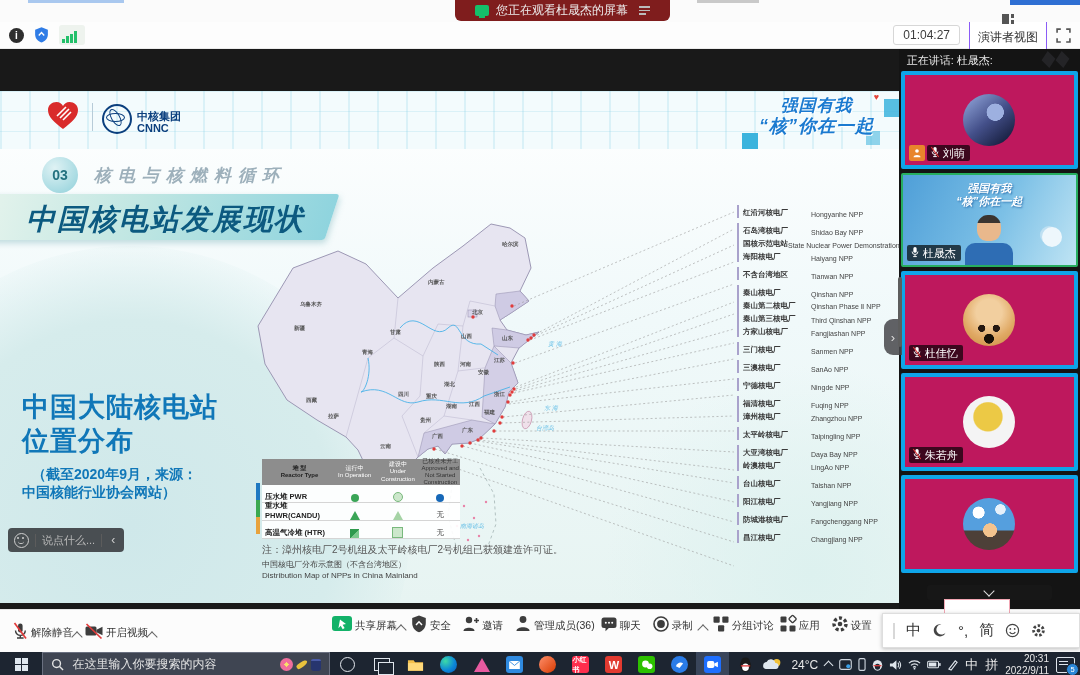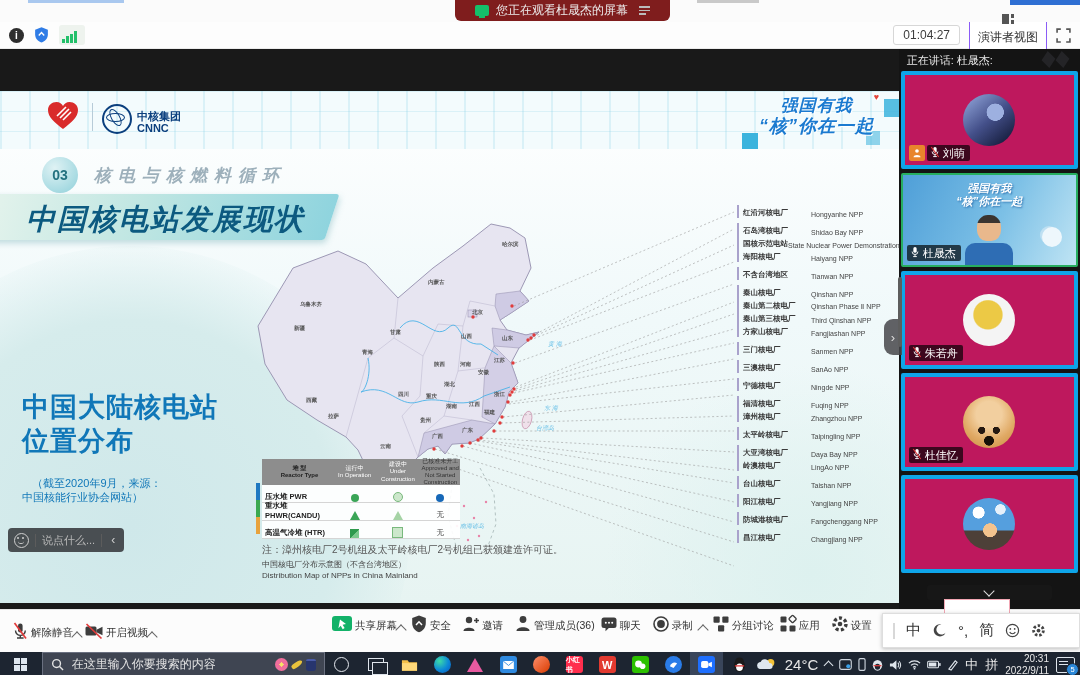--- a/index.html
+++ b/index.html
@@ -69,21 +69,21 @@
   .sec-num{width:36px;height:36px;border-radius:50%;background:radial-gradient(circle at 35% 30%,#dff2f4,#8fd0da);
      color:#23717f;font-weight:bold;font-size:14px;display:flex;align-items:center;justify-content:center;}
   .sec-title{font-size:17px;font-weight:bold;font-style:italic;color:#9db0bb;letter-spacing:7px;}
   .title-strip{position:absolute;left:-16px;top:103px;width:348px;height:46px;transform:skewX(-18deg);
      background:linear-gradient(90deg,#e4f3ec 0%,#bfe6e2 45%,#8fd4de 100%);border-radius:3px;z-index:2;
      box-shadow:2px 3px 6px rgba(90,160,170,.35);}
   .title-txt{position:absolute;left:26px;top:109px;font-size:29px;font-weight:800;font-style:italic;color:#0c5a80;
      letter-spacing:2px;z-index:3;}
   .left-text{position:absolute;left:22px;top:300px;z-index:3;color:#1077b8;}
   .lt-big{font-size:27px;font-weight:800;line-height:1.25;letter-spacing:1px;}
-  .lt-sub{font-size:11px;font-weight:400;line-height:1.3;margin-top:17px;}
+  .lt-sub{font-size:14px;font-weight:700;line-height:1.3;margin-top:6px;}
   .map-svg{position:absolute;left:248px;top:115px;z-index:2;}
   .npp-list{position:absolute;left:737px;top:114px;width:166px;z-index:3;}
   .npp-group{border-left:2.5px solid #a9a2cc;padding-left:4px;margin-top:5px;}
   .npp-group:first-child{margin-top:0;}
   .npp-row{height:13px;display:flex;align-items:flex-end;}
   .npp-cn{width:68px;font-size:7.5px;font-weight:bold;color:#3a3a3a;white-space:nowrap;}
   .npp-en{font-size:7px;color:#444;white-space:nowrap;}
   .legend{position:absolute;left:262px;top:368px;width:198px;z-index:3;font-size:7px;}
   .lg-strip{position:absolute;left:-6px;top:24px;width:4px;}
   .lg-strip i{display:block;height:17px;}
@@ -613,39 +613,39 @@
             <div class="v-mascot"></div>
             <span class="name-badge">
               <span><svg width="10" height="12" viewBox="0 0 12 14">
                   <rect x="4" y="1" width="4" height="7" rx="2" fill="#fff"></rect>
                   <path d="M2.5 6.5 a3.5 3.5 0 0 0 7 0 M6 10 v2.5 M3.8 12.5 h4.4" stroke="#fff" stroke-width="1.1" fill="none"></path>
                 </svg></span>
               <span>杜晟杰</span>
             </span>
           </div>
           <div class="tile">
+            <span class="av dog"></span>
+            <span class="name-badge">
+              <span><svg width="10" height="12" viewBox="0 0 12 14">
+                  <rect x="4" y="1" width="4" height="7" rx="2" fill="#fff"></rect>
+                  <path d="M2.5 6.5 a3.5 3.5 0 0 0 7 0 M6 10 v2.5 M3.8 12.5 h4.4" stroke="#fff" stroke-width="1.1" fill="none"></path>
+                  <line x1="1.5" y1="1" x2="10.5" y2="13" stroke="#e23b3b" stroke-width="1.4"></line>
+                </svg></span>
+              <span>杜佳忆</span>
+            </span>
+          </div>
+          <div class="tile">
             <span class="av anime-blonde"></span>
             <span class="name-badge">
               <span><svg width="10" height="12" viewBox="0 0 12 14">
                   <rect x="4" y="1" width="4" height="7" rx="2" fill="#fff"></rect>
                   <path d="M2.5 6.5 a3.5 3.5 0 0 0 7 0 M6 10 v2.5 M3.8 12.5 h4.4" stroke="#fff" stroke-width="1.1" fill="none"></path>
                   <line x1="1.5" y1="1" x2="10.5" y2="13" stroke="#e23b3b" stroke-width="1.4"></line>
                 </svg></span>
               <span>朱若舟</span>
-            </span>
-          </div>
-          <div class="tile">
-            <span class="av dog"></span>
-            <span class="name-badge">
-              <span><svg width="10" height="12" viewBox="0 0 12 14">
-                  <rect x="4" y="1" width="4" height="7" rx="2" fill="#fff"></rect>
-                  <path d="M2.5 6.5 a3.5 3.5 0 0 0 7 0 M6 10 v2.5 M3.8 12.5 h4.4" stroke="#fff" stroke-width="1.1" fill="none"></path>
-                  <line x1="1.5" y1="1" x2="10.5" y2="13" stroke="#e23b3b" stroke-width="1.4"></line>
-                </svg></span>
-              <span>杜佳忆</span>
             </span>
           </div>
           <div class="tile">
             <span class="av shinchan"></span>
           </div>
         </div>
       <div class="scroll-overlay">
         <span class="chev-dn"></span>
       </div>
     </div>
@@ -906,21 +906,21 @@
               </svg>
             </span>
           </span>
         </div>
       </div>
     <div class="tk-tray" id="tk-tray">
       <svg width="22" height="15" viewBox="0 0 24 16">
         <circle cx="16" cy="6" r="4" fill="#f2c238"></circle>
         <path d="M 4 13 a 4 4 0 0 1 1-7.8 a 5 5 0 0 1 9.5 1.2 a 3.2 3.2 0 0 1 0.5 6.6 Z" fill="#dfe7ee"></path>
       </svg>
-      <span style="font-size:15px;">24°C</span>
+      <span style="font-size:12px;">24°C</span>
       <span class="tray-chev"></span>
       <span class="mini" id="tray-icons" style="gap: 6px; display: flex;">
           <span style="display: flex;">
             <svg width="13" height="11" viewBox="0 0 14 12">
               <rect x="0.7" y="0.7" width="12.6" height="10.6" rx="2" fill="none" stroke="#cfd6df" stroke-width="1.2"></rect>
               <circle cx="10" cy="8" r="2.2" fill="#3aa0e8"></circle>
             </svg>
           </span>
           <span style="display: flex;">
             <svg width="8" height="13" viewBox="0 0 8 14">

